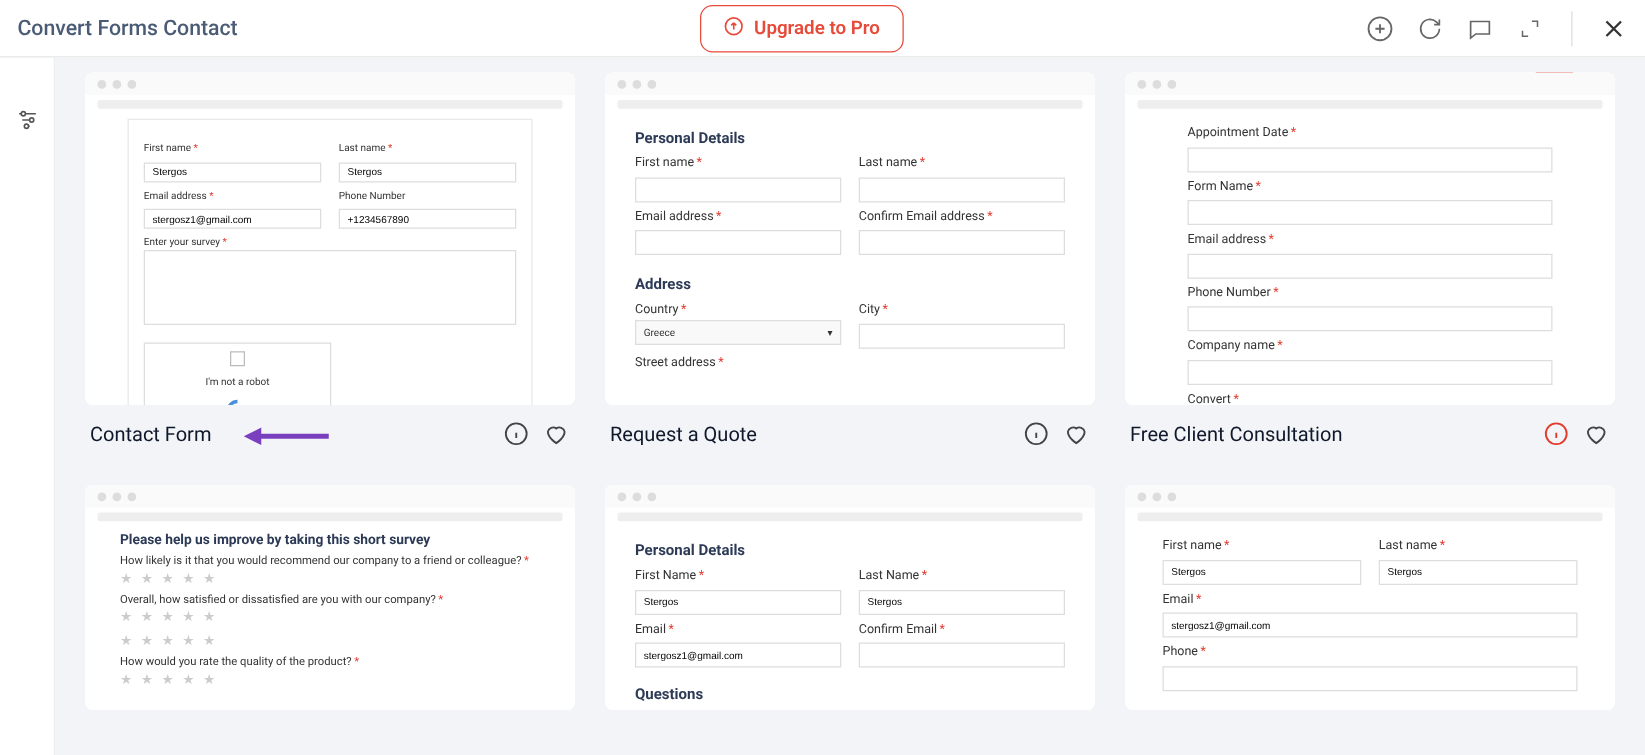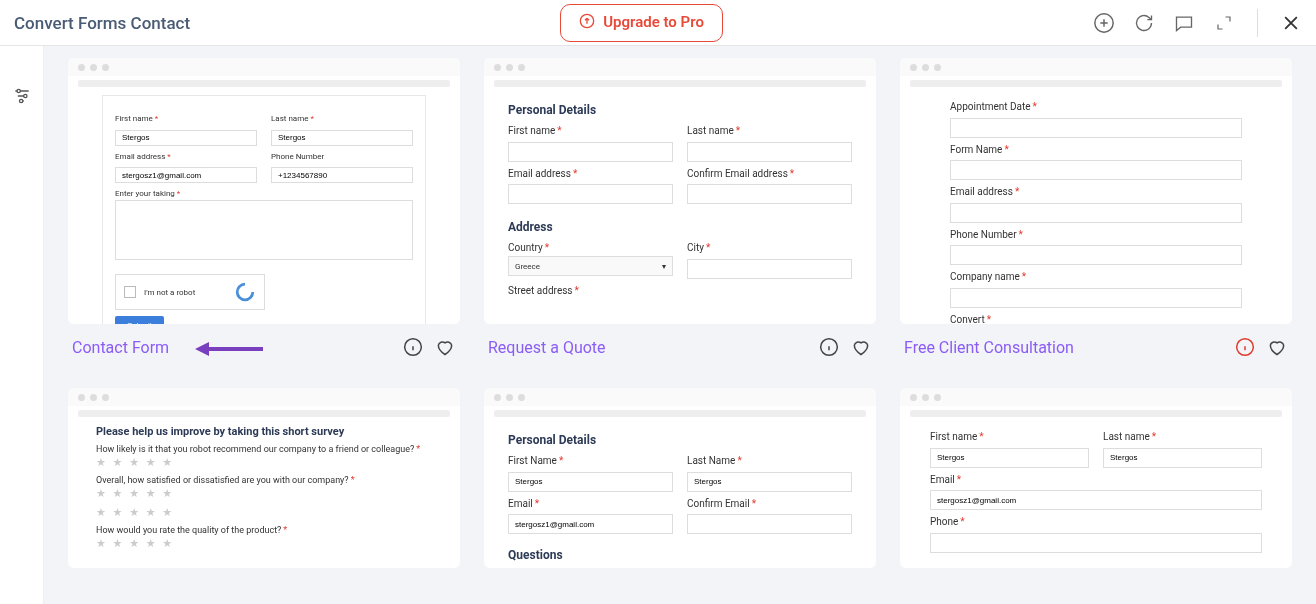--- a/index.html
+++ b/index.html
@@ -25,38 +25,38 @@
 .browser-chrome { height:18px; background:#fafafa; display:flex; align-items:center; padding:0 10px; gap:5px; }
 .browser-chrome .dot { width:7px; height:7px; border-radius:50%; background:#ddd; }
 .addr { height:7px; background:#eee; border-radius:2px; margin:4px 10px; }
 .preview-inner { padding:4px 34px 4px 34px; }
 .preview-inner.fullpad { padding:6px 24px; }
 
 .pro-ribbon { position:absolute; top:-2px; right:-2px; width:70px; height:70px; overflow:hidden; }
 .pro-ribbon span { position:absolute; background:#e23b2e; color:#fff; font-size:11px; font-weight:700; letter-spacing:1px; width:100px; text-align:center; transform:rotate(45deg); top:16px; right:-24px; padding:4px 0; }
 
 .card-footer { display:flex; align-items:center; padding:12px 4px 6px; }
-.card-title { font-size:16px; color:#8b5cf6; flex:1; }
+.card-title { font-size:16px; color:#0f172a; flex:1; }
 .icon-btn { width:22px; height:22px; display:flex; align-items:center; justify-content:center; color:#444; cursor:pointer; margin-left:10px; }
 .icon-btn.red { color:#e23b2e; }
 
 
 .bord { border:1px solid #e8e8e8; padding:12px; }
 .lbl { font-size:8px; color:#333; margin:6px 0 2px; display:block; }
 .lbl-lg { font-size:10px; color:#333; margin:6px 0 3px; display:block; }
 .inp { width:100%; height:16px; border:1px solid #ddd; font-size:8px; padding:0 6px; }
 .inp-lg { width:100%; height:20px; border:1px solid #ddd; font-size:8px; padding:0 6px; }
 .ta { width:100%; height:60px; border:1px solid #ddd; }
 .submit-sm { background:#3b7edb; color:#fff; font-size:8px; border:none; padding:5px 12px; border-radius:2px; margin-top:6px; }
 .row2 { display:grid; grid-template-columns:1fr 1fr; gap:14px; }
 .sect { font-size:12px; font-weight:700; color:#2c3a56; margin:6px 0 2px; }
 .req { color:#e23b2e; margin-left:2px; }
 .stars { color:#ccc; font-size:11px; letter-spacing:2px; margin:2px 0 6px; }
 .q { font-size:9px; color:#333; margin:6px 0 2px; }
-.captcha { border:1px solid #ddd; display:flex; align-items:center; padding:6px 8px; gap:8px; width:150px; }
+.captcha { border:1px solid #ddd; display:flex; align-items:center; padding:6px 8px; gap:8px; width:150px;flex-direction:column; }
 .cbox { width:12px; height:12px; border:1px solid #bbb; }
 .cap-txt { font-size:8px; color:#333; flex:1; }
 .cap-logo { width:22px; height:22px; }
 .sel { width:100%; height:20px; border:1px solid #ddd; font-size:8px; padding:0 6px; background:#f9f9f9; }
 
 .arrow-annotation { position:absolute; left:195px; top:340px; pointer-events:none; }
 
 .row2-cut { height:180px; overflow:hidden; }
 </style>
 </head>
@@ -134,21 +134,21 @@
             <div class="preview-inner">
               <div class="bord">
                 <div class="row2">
                   <div><span class="lbl"><span>First name</span><span class="req">*</span></span><input class="inp" value="Stergos" style=""></div>
                   <div><span class="lbl"><span>Last name</span><span class="req">*</span></span><input class="inp" value="Stergos" style=""></div>
                 </div>
                 <div class="row2">
                   <div><span class="lbl"><span>Email address</span><span class="req">*</span></span><input class="inp" value="stergosz1@gmail.com" style=""></div>
                   <div><span class="lbl">Phone Number</span><input class="inp" value="+1234567890" style=""></div>
                 </div>
-                <span class="lbl"><span>Enter your taking</span><span class="req">*</span></span>
+                <span class="lbl"><span>Enter your survey</span><span class="req">*</span></span>
                 <div class="ta"></div>
                 <div style="height:14px"></div>
                 <div class="captcha">
                   <span class="cbox"></span>
                   <span class="cap-txt">I'm not a robot</span>
                   <svg class="cap-logo" viewBox="0 0 24 24">
                       <path fill="#4a90d9" d="M12 2a10 10 0 1 0 10 10h-3a7 7 0 1 1-7-7V2z"></path>
                     </svg>
                 </div>
                 <button class="submit-sm">Submit</button>
@@ -271,21 +271,21 @@
           </div>
         <div class="card-preview" style="height:260px">
           <div class="browser-chrome">
               <span class="dot"></span>
               <span class="dot"></span>
               <span class="dot"></span>
             </div>
           <div class="addr"></div>
           <div class="preview-inner" style="padding:4px 28px">
             <div style="font-size:11px;font-weight:700;color:#2c3a56;margin-bottom:4px">Please help us improve by taking this short survey</div>
-            <div class="q"><span>How likely is it that you robot recommend our company to a friend or colleague?</span><span class="req">*</span></div>
+            <div class="q"><span>How likely is it that you would recommend our company to a friend or colleague?</span><span class="req">*</span></div>
             <div class="stars">★ ★ ★ ★ ★</div>
             <div class="q"><span>Overall, how satisfied or dissatisfied are you with our company?</span><span class="req">*</span></div>
             <div class="stars">★ ★ ★ ★ ★</div>
             <div class="stars">★ ★ ★ ★ ★</div>
             <div class="q"><span>How would you rate the quality of the product?</span><span class="req">*</span></div>
             <div class="stars">★ ★ ★ ★ ★</div>
 
           </div>
         </div>
       </div>

